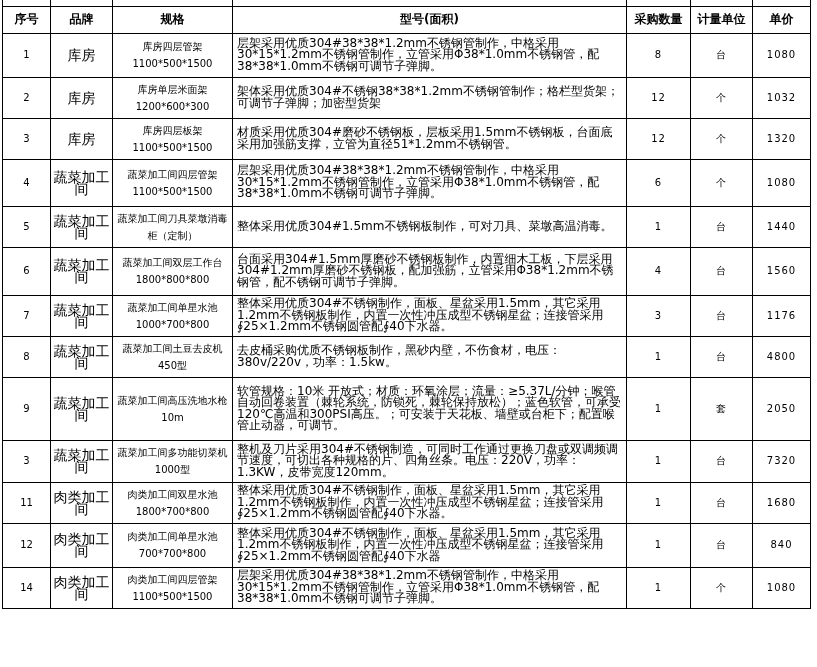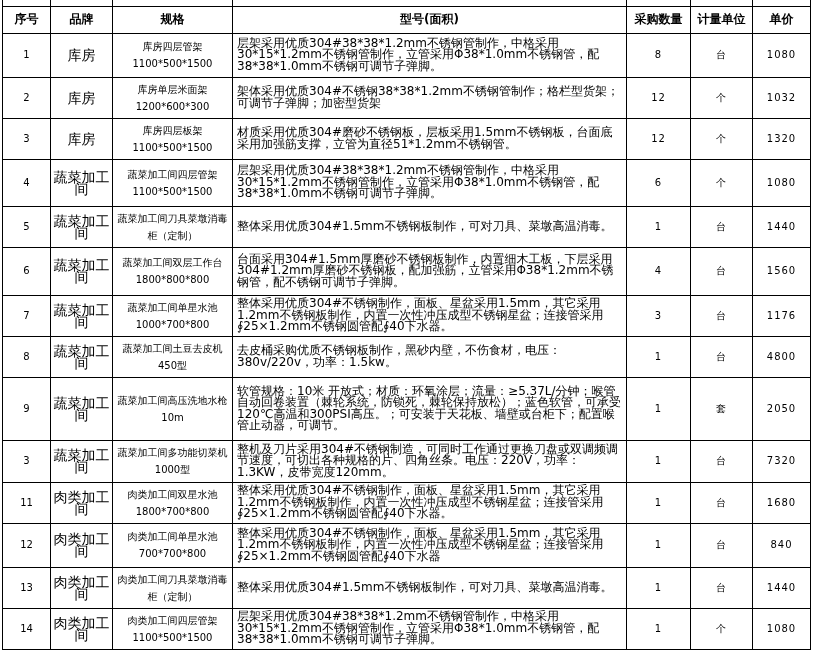--- a/index.html
+++ b/index.html
@@ -196,29 +196,20 @@
         <tr style="height: 44px;">
           <td class="c-no">12</td>
           <td class="c-brand">肉类加工间</td>
           <td class="c-spec">肉类加工间单星水池
 700*700*800</td>
           <td class="c-model">整体采用优质304#不锈钢制作，面板、星盆采用1.5mm，其它采用1.2mm不锈钢板制作，内置一次性冲压成型不锈钢星盆；连接管采用∮25×1.2mm不锈钢圆管配∮40下水器</td>
           <td class="c-qty">1</td>
           <td class="c-unit">台</td>
           <td class="c-price">840</td>
         </tr>
-        <tr style="height: 27px;">
-          <td class="c-no">13</td>
-          <td class="c-brand">肉类加工间</td>
-          <td class="c-spec">肉类加工间刀具菜墩消毒柜（定制）</td>
-          <td class="c-model">整体采用优质304#1.5mm不锈钢板制作，可对刀具、菜墩高温消毒。</td>
-          <td class="c-qty">1</td>
-          <td class="c-unit">台</td>
-          <td class="c-price">1440</td>
-        </tr>
         <tr style="height: 40px;">
           <td class="c-no">14</td>
           <td class="c-brand">肉类加工间</td>
           <td class="c-spec">肉类加工间四层管架
 1100*500*1500</td>
           <td class="c-model">层架采用优质304#38*38*1.2mm不锈钢管制作，中格采用30*15*1.2mm不锈钢管制作，立管采用Φ38*1.0mm不锈钢管，配38*38*1.0mm不锈钢可调节子弹脚。</td>
           <td class="c-qty">1</td>
           <td class="c-unit">个</td>
           <td class="c-price">1080</td>
         </tr>

